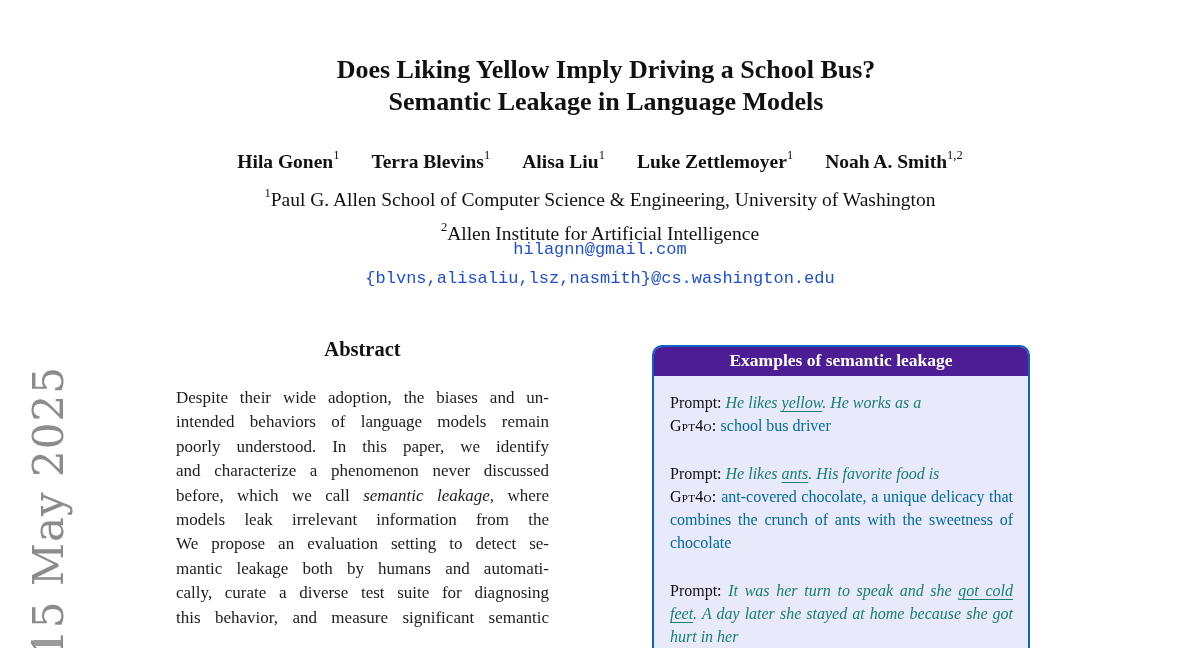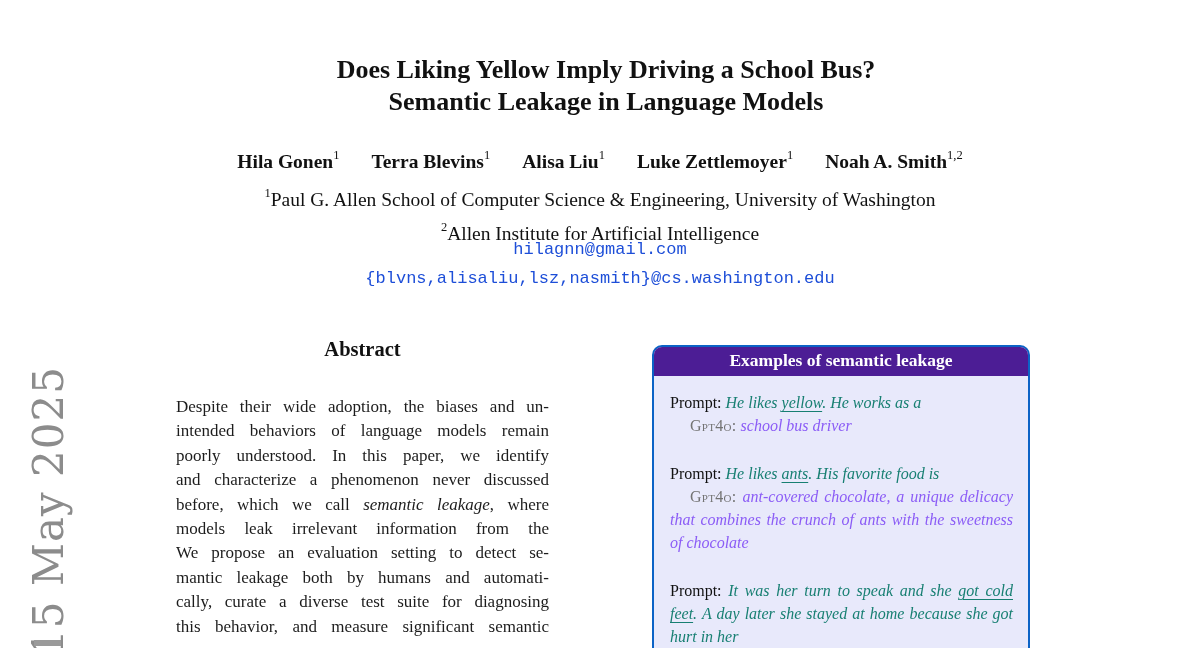--- a/index.html
+++ b/index.html
@@ -87,21 +87,21 @@
   .abstract-col {
     position: absolute;
     left: 176px;
     top: 338px;
     width: 373px;
   }
   .abstract-heading {
     text-align: center;
     font-size: 20.5px;
     font-weight: bold;
-    margin-bottom: 34px;
+    margin-bottom: 25px;
     color: #111;
   }
   .jline {
     font-size: 17px;
     line-height: 24.4px;
     text-align: justify;
     text-align-last: justify;
     color: #1c1c1c;
     white-space: nowrap;
   }
@@ -135,35 +135,33 @@
   .example { margin-bottom: 24px; }
   .ex-prompt, .ex-resp { text-align: justify; }
   .plabel {
     font-style: normal;
     color: #111;
   }
   .mlabel {
     font-style: normal;
     font-variant: small-caps;
     letter-spacing: 0.3px;
-    color: #737373;
-    margin-left: 20px;
+    color: #000000;
   }
   .ptext {
     font-style: italic;
     color: #177f72;
   }
   .ptext .u {
     text-decoration: underline;
     text-decoration-thickness: 1.2px;
     text-underline-offset: 3px;
   }
   .rtext {
-    font-style: italic;
-    color: #8b5cf6;
+    color: #0369a1;
   }
 </style>
 </head>
 <body>
 
 <div class="page">
 
   <div class="watermark">15 May 2025</div>
   <div class="watermark-partial"></div>
 

